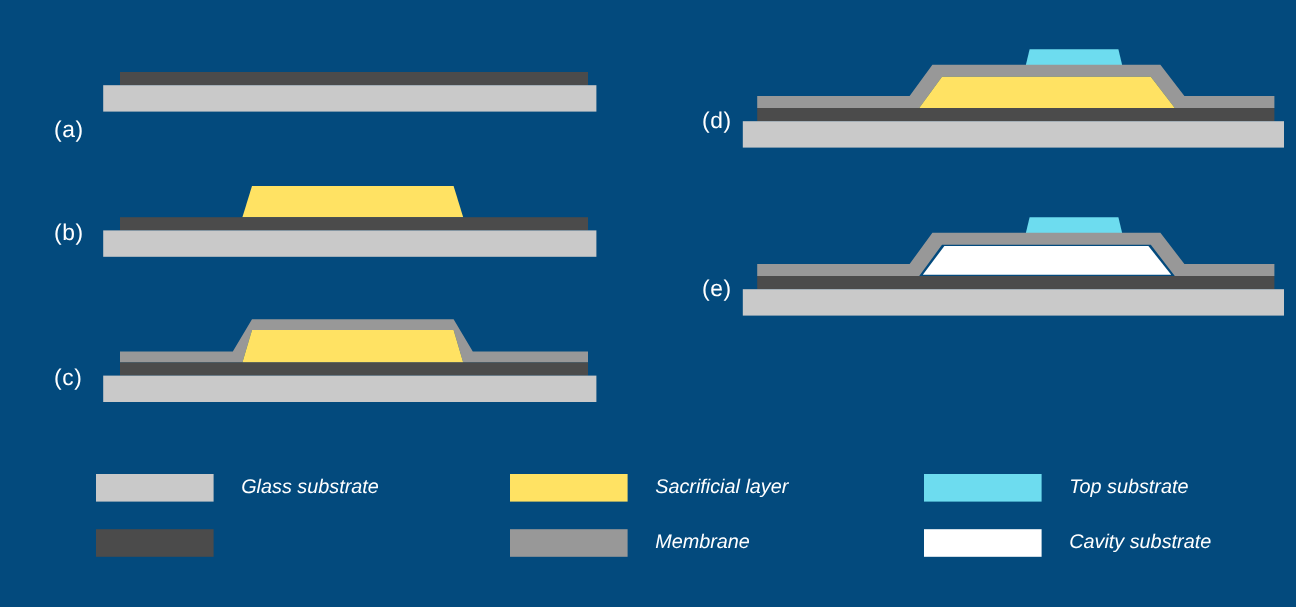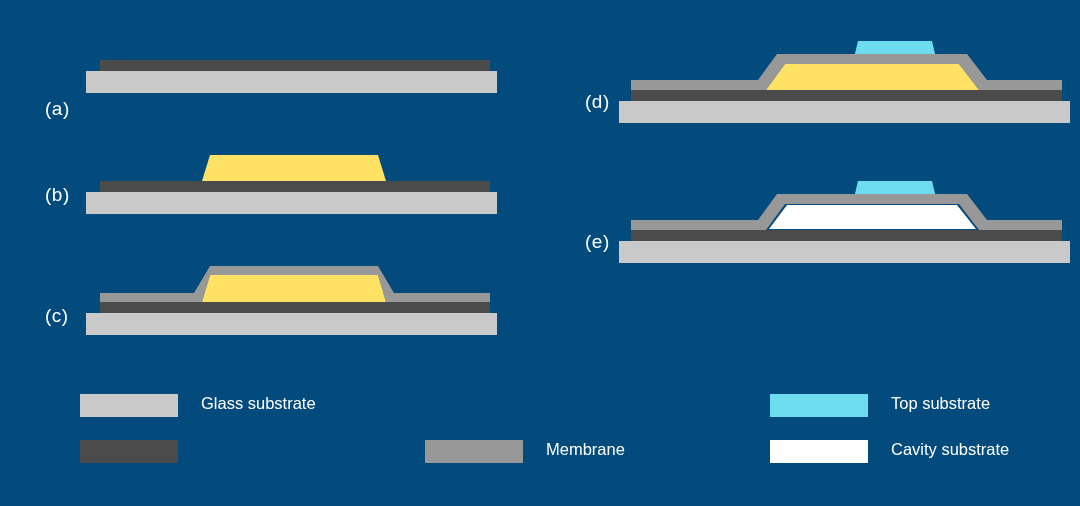--- a/index.html
+++ b/index.html
@@ -47,20 +47,22 @@
     position: absolute;
     top: 0;
     width: 330px;
     height: 90px;
   }
   .legend-row {
     position: absolute;
     left: 0;
     height: 24px;
     display: flex;
+    align-items: center;
+    font-style: italic;
   }
   .legend-row.r0 { top: 8px; }
   .legend-row.r1 { top: 54px; }
   .swatch {
     width: 98px;
     height: 23px;
     flex: 0 0 auto;
     box-sizing: border-box;
   }
   .legend-text {
@@ -137,20 +139,24 @@
       <div class="legend-row r0">
         <div class="swatch" style="background:#c9c9c9;"></div>
         <div class="legend-text">Glass substrate</div>
       </div>
       <div class="legend-row r1">
         <div class="swatch" style="background:#4b4b4b;"></div>
       </div>
     </div>
 
     <div class="legend-col" style="left:345px;">
+      <div class="legend-row r0">
+        <div class="swatch" style="background:#ffe263;"></div>
+        <div class="legend-text">Sacrificial layer</div>
+      </div>
       <div class="legend-row r1">
         <div class="swatch" style="background:#989898;"></div>
         <div class="legend-text">Membrane</div>
       </div>
     </div>
 
     <div class="legend-col" style="left:690px;">
       <div class="legend-row r0">
         <div class="swatch" style="background:#6ddcef;"></div>
         <div class="legend-text">Top substrate</div>

